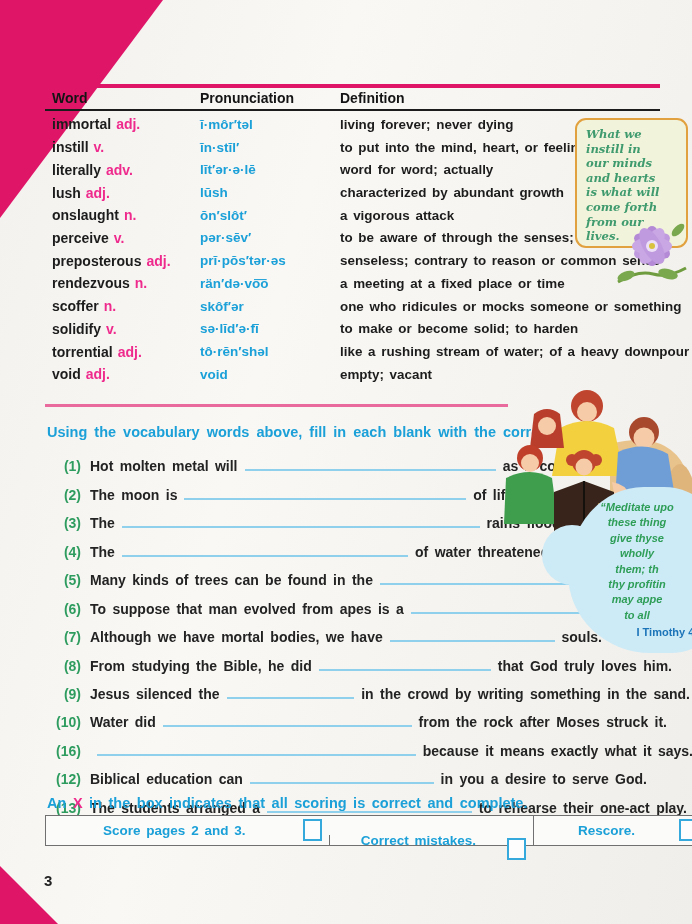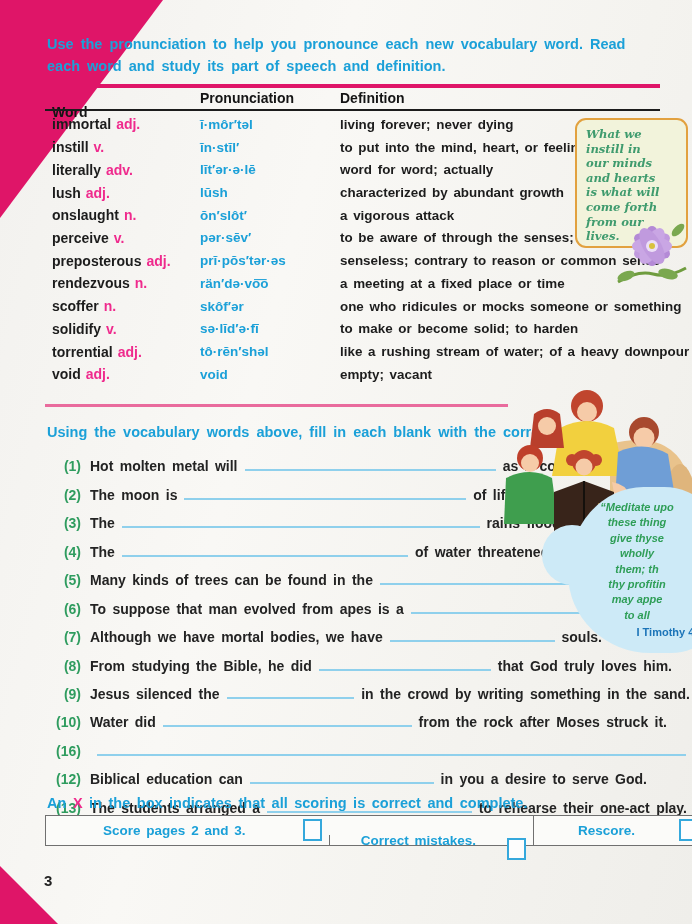--- a/index.html
+++ b/index.html
@@ -11,21 +11,21 @@
   }
   .tri-top{position:absolute;left:0;top:0;width:163px;height:218px;
     background:var(--accent);clip-path:polygon(0 0,100% 0,0 100%);}
   .tri-bottom{position:absolute;left:0;top:866px;width:58px;height:58px;
     background:var(--accent);clip-path:polygon(0 0,100% 100%,0 100%);}
   .intro{position:absolute;left:47px;top:33px;width:602px;margin:0;
     color:var(--blue);font-size:14.5px;font-weight:700;line-height:22px;word-spacing:3px;}
   .rule-pink{position:absolute;left:45px;top:84px;width:615px;height:4px;background:var(--accent);}
   .vhead{position:absolute;left:45px;top:90px;width:615px;height:15px;font-size:14px;font-weight:700;color:#141414;}
   .vhead span{position:absolute;top:0;}
-  .vhead .h0{left:7px;margin-top:14px;} .vhead .h1{left:155px;} .vhead .h2{left:295px;}
+  .vhead .h0{left:7px;} .vhead .h1{left:155px;} .vhead .h2{left:295px;}
   .rule-black{position:absolute;left:45px;top:109px;width:615px;height:1.6px;background:#1c1c1c;}
   .vrows{position:absolute;left:52px;top:113px;width:634px;}
   .vrow{display:grid;grid-template-columns:148px 140px 1fr;height:22.72px;align-items:center;}
   .vrow .w{font-weight:700;color:#1c1c1c;font-size:14px;white-space:nowrap;}
   .vrow .w .pos{color:var(--pink);margin-left:5px;}
   .vrow .pr{color:var(--blue);font-weight:700;font-size:13.5px;white-space:nowrap;}
   .vrow .df{color:#1c1c1c;font-weight:700;font-size:13.4px;white-space:nowrap;word-spacing:2px;}
   .rule-rose{position:absolute;left:45px;top:404px;width:463px;height:2.6px;background:#e96b9d;}
   .qbox{position:absolute;left:575px;top:118px;width:113px;height:130px;
     background:#f2f3db;border:2.2px solid #e2a13f;border-radius:11px;box-sizing:border-box;
@@ -60,21 +60,20 @@
     border:2px solid #35a8dc;background:#fdfdfd;box-sizing:border-box;}
   .pagenum{position:absolute;left:44px;top:872px;font-size:15px;font-weight:700;color:#222;}
 </style>
 </head>
 <body>
 
 <div class="page">
   <div class="tri-top"></div>
   <div class="tri-bottom"></div>
 
-  <p class="intro">Use the pronunciation to help you pronounce each new vocabulary word. Read each word and study its part of speech and definition.</p>
 
   <div class="rule-pink"></div>
   <div class="vhead">
     <span class="h0">Word</span>
     <span class="h1">Pronunciation</span>
     <span class="h2">Definition</span>
   </div>
   <div class="rule-black"></div>
 
   <div class="vrows" id="vocab-rows">
@@ -221,20 +220,21 @@
       </div>
       <div class="fitem" style="width: 622px;">
         <span class="num">(10)</span>
         <span class="pre">Water did</span>
         <span class="blank"></span>
         <span class="post">from the rock after Moses struck it.</span>
       </div>
       <div class="fitem" style="width: 648px;">
         <span class="num">(16)</span>
         <span class="blank"></span>
+        <span class="post">because it means exactly what it says.</span>
       </div>
       <div class="fitem" style="width: 602px;">
         <span class="num">(12)</span>
         <span class="pre">Biblical education can</span>
         <span class="blank"></span>
         <span class="post">in you a desire to serve God.</span>
       </div>
       <div class="fitem" style="width: 642px;">
         <span class="num">(13)</span>
         <span class="pre">The students arranged a</span>

